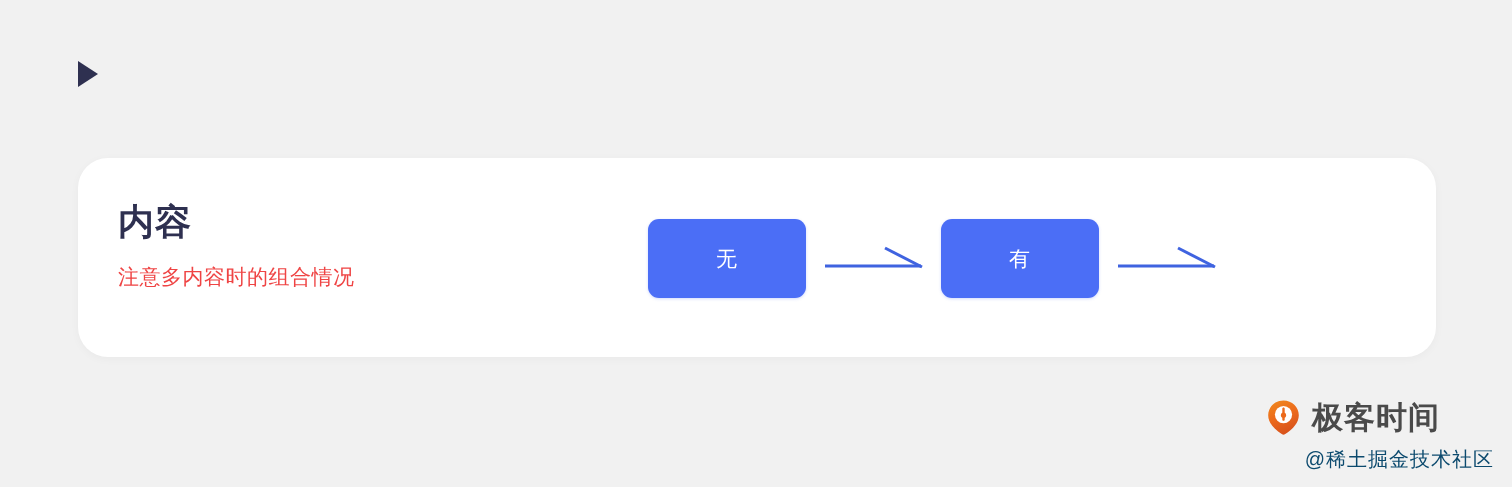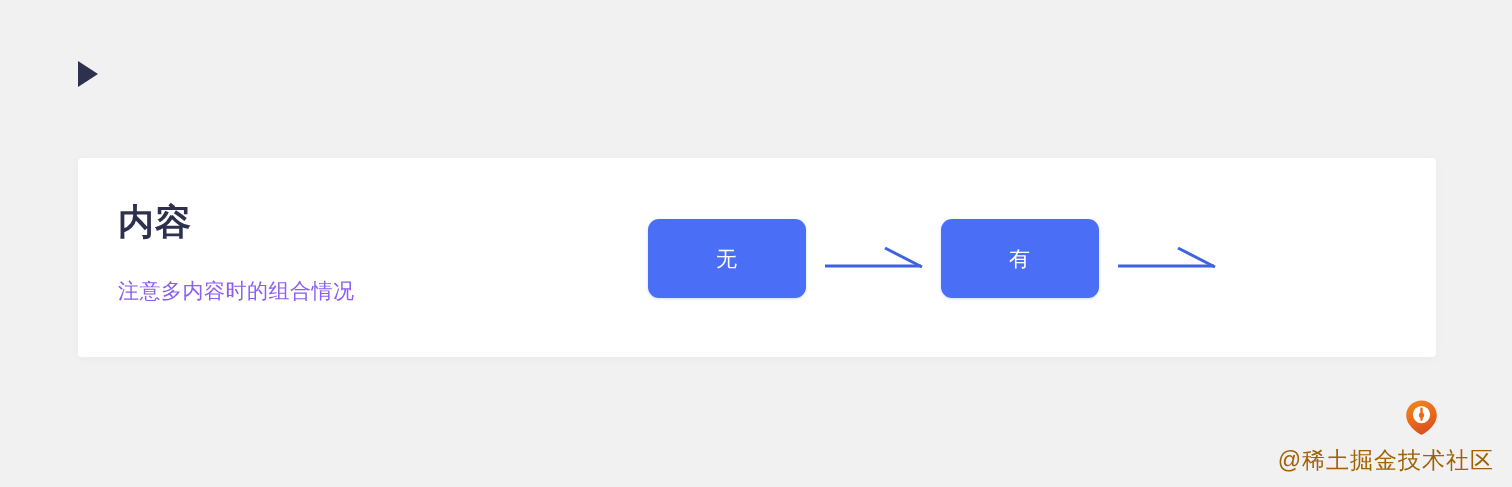--- a/index.html
+++ b/index.html
@@ -42,42 +42,42 @@
   }
 
   
   .card {
     position: absolute;
     left: 78px;
     top: 158px;
     width: 1358px;
     height: 199px;
     background: #ffffff;
-    border-radius: 4px;
+    border-radius: 30px;
     box-shadow: 0 2px 10px rgba(0,0,0,0.035);
   }
 
   .card-text {
     position: absolute;
     left: 40px;
     top: 46px;
   }
   .card-heading {
     font-size: 36px;
     font-weight: 700;
     color: #2e3050;
     line-height: 1;
     letter-spacing: 1px;
     white-space: nowrap;
   }
   .card-subtitle {
-    margin-top: 40px;
+    margin-top: 26px;
     font-size: 21px;
     font-weight: 400;
-    color: #8b5cf6;
+    color: #ef4444;
     line-height: 1;
     letter-spacing: 0.5px;
     white-space: nowrap;
   }
 
   
   .flow {
     position: absolute;
     left: 570px;
     top: 61px;
@@ -128,22 +128,22 @@
     font-weight: 700;
     color: #4a4a4a;
     line-height: 1;
     letter-spacing: 1px;
     white-space: nowrap;
   }
   .watermark {
     position: absolute;
     right: 18px;
     top: 449px;
-    font-size: 23px;
-    color: #a16207;
+    font-size: 20px;
+    color: #0c4a6e;
     letter-spacing: 1px;
     line-height: 1;
     white-space: nowrap;
   }
 </style>
 </head>
 <body>
 
 <div class="page-title-row">
   <div class="play-triangle"></div>
@@ -189,15 +189,16 @@
           <stop offset="55%" stop-color="#ec6a1c"></stop>
           <stop offset="100%" stop-color="#d9541c"></stop>
         </linearGradient>
       </defs>
       <path d="M18.5 1.5 C27 1.5 33.8 7.9 33.8 16.2 C33.8 23.2 28.6 29.8 19.9 35.2 C19 35.8 18 35.8 17.1 35.2 C8.4 29.8 3.2 23.2 3.2 16.2 C3.2 7.9 10 1.5 18.5 1.5 Z" fill="url(#gbgrad)"></path>
       <circle cx="18.5" cy="15.6" r="8.6" fill="#ffffff"></circle>
       <path d="M18.5 8.4 C19.2 8.4 19.7 9 19.7 9.7 L19.7 20.4 C19.7 21.1 19.2 21.7 18.5 21.7 C17.8 21.7 17.3 21.1 17.3 20.4 L17.3 9.7 C17.3 9 17.8 8.4 18.5 8.4 Z" fill="#ec6a1c"></path>
       <circle cx="18.5" cy="16.2" r="2.6" fill="#ec6a1c"></circle>
     </svg>
   </span>
+  <span class="brand-name">极客时间</span>
 </div>
 
 <div class="watermark">@稀土掘金技术社区</div>
 
 </body></html>

